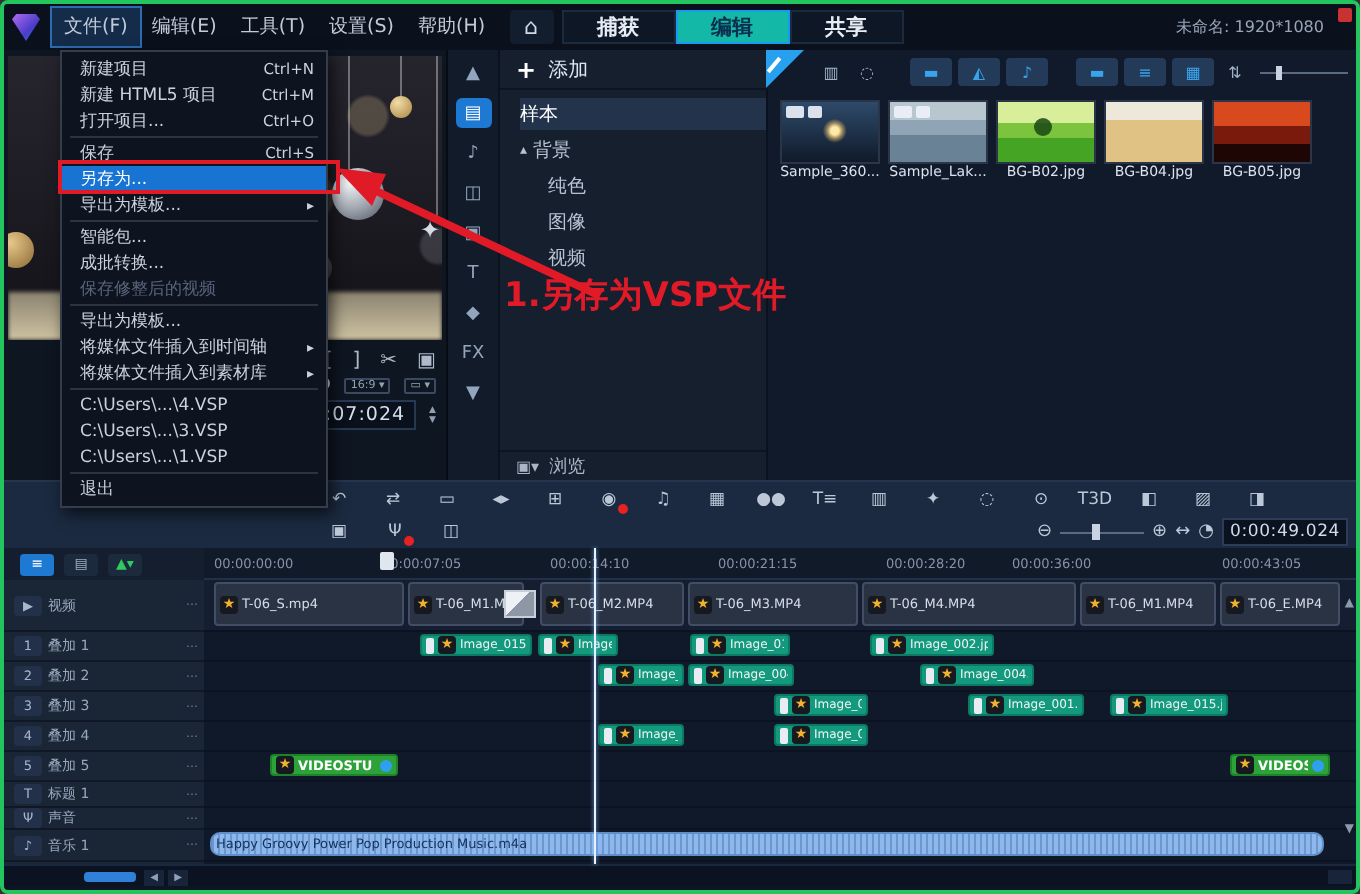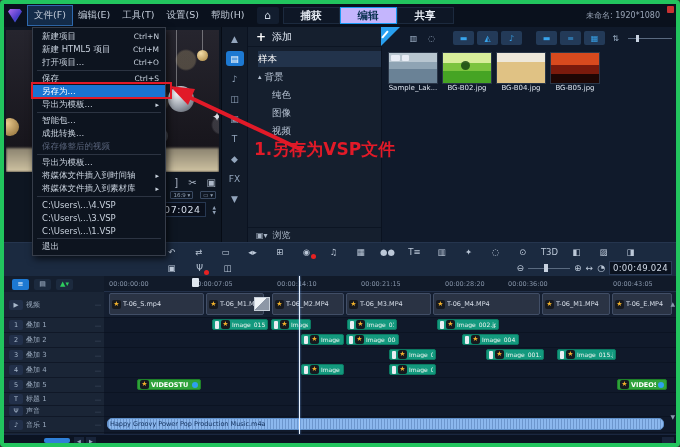--- a/index.html
+++ b/index.html
@@ -1,26 +1,26 @@
 <!DOCTYPE html>
 <html><head>
 <meta charset="utf-8">
 <style>
 *{margin:0;padding:0;box-sizing:border-box}
 body{background:#333;font-family:"DejaVu Sans","Liberation Sans",sans-serif}
-.window{position:relative;width:680px;height:447px;border:4px solid #22c55e;border-radius:4px;background:#0d1524;overflow:hidden;color:#c8d2e0}
+.window{position:relative;width:680px;height:447px;border:2px solid #22c55e;border-radius:4px;background:#0d1524;overflow:hidden;color:#c8d2e0}
 
 .menubar{height:23px;display:flex;align-items:center;gap:2px;background:#0a111d;padding:0 4px;position:relative}
 .logo{width:14px;height:14px;margin-right:4px;background:linear-gradient(135deg,#b06cf0,#4a3cc8 60%,#2a86e8);clip-path:polygon(18% 0,82% 0,100% 22%,50% 100%,0 22%)}
 .mbi{font-size:9.5px;color:#c2cbd8;padding:3px 6px;white-space:nowrap}
 .mbi.open{background:#142c4a;outline:1px solid #2f6bb0}
 .home{margin-left:4px;width:22px;height:17px;background:#121d2e;border-radius:2px;color:#cfd8e4;font-size:11px;display:flex;align-items:center;justify-content:center}
 .tabs{display:flex;margin-left:2px}
 .tab{width:57px;height:17px;font-size:10.5px;font-weight:bold;color:#e6ecf4;background:#0e1726;display:flex;align-items:center;justify-content:center;border:1px solid #1c2a3e;white-space:nowrap}
-.tab.act{background:#c4b5fd;color:#0a3050;border-color:#1899f2}
+.tab.act{background:#14b8a6;color:#0a3050;border-color:#1899f2}
 .docinfo{margin-left:auto;font-size:8px;color:#9aa6b8;padding-right:12px;white-space:nowrap}
 .closebtn{position:absolute;right:2px;top:2px;width:7px;height:7px;background:#c83232;border-radius:1px}
 
 .main{display:flex;height:215px}
 .preview{width:232px;position:relative;background:#0e1622;border-right:1px solid #060b14}
 .scene{position:absolute;left:2px;top:3px;right:2px;height:142px;overflow:hidden;background:radial-gradient(circle at 180px 30px,rgba(220,195,140,.25) 0 9px,transparent 11px),radial-gradient(circle at 150px 70px,rgba(220,195,140,.16) 0 12px,transparent 14px),radial-gradient(circle at 215px 95px,rgba(200,200,210,.18) 0 8px,transparent 10px),linear-gradient(#26252e,#141218)}
 .str{position:absolute;top:0;width:1px;background:rgba(255,255,255,.35)}
 .ball{position:absolute;border-radius:50%}
 .b-sil{left:162px;top:56px;width:26px;height:26px;background:radial-gradient(circle at 35% 30%,#f0f2f5,#9aa0aa 55%,#4b505a)}
 .b-gold{left:191px;top:20px;width:11px;height:11px;background:radial-gradient(circle at 35% 30%,#f2dca8,#a8843e)}
@@ -256,20 +256,27 @@
             <div class="lbtn blue">≡</div>
             <div class="lbtn blue">▦</div>
             <div class="lbtn">⇅</div>
             <div class="slider">
               <span class="sl-track"></span>
               <span class="sl-thumb"></span>
             </div>
           </div>
         <div class="thumbs">
             <div class="thumb">
+              <div class="timg art-sun">
+                <span class="vb"></span>
+                <span class="vb vb2"></span>
+              </div>
+              <div class="tlabel">Sample_360...</div>
+            </div>
+            <div class="thumb">
               <div class="timg art-lake">
                 <span class="vb"></span>
                 <span class="vb vb2"></span>
               </div>
               <div class="tlabel">Sample_Lak...</div>
             </div>
             <div class="thumb">
               <div class="timg art-meadow tree"></div>
               <div class="tlabel">BG-B02.jpg</div>
             </div>

